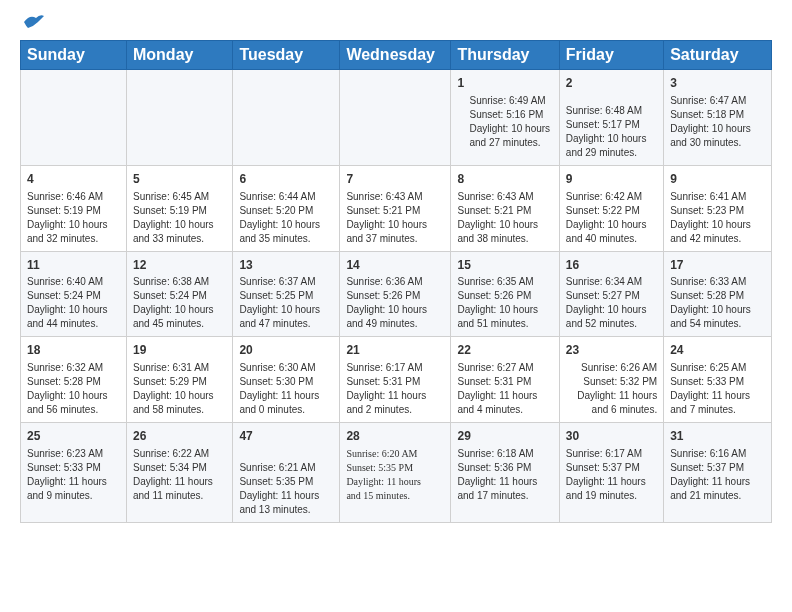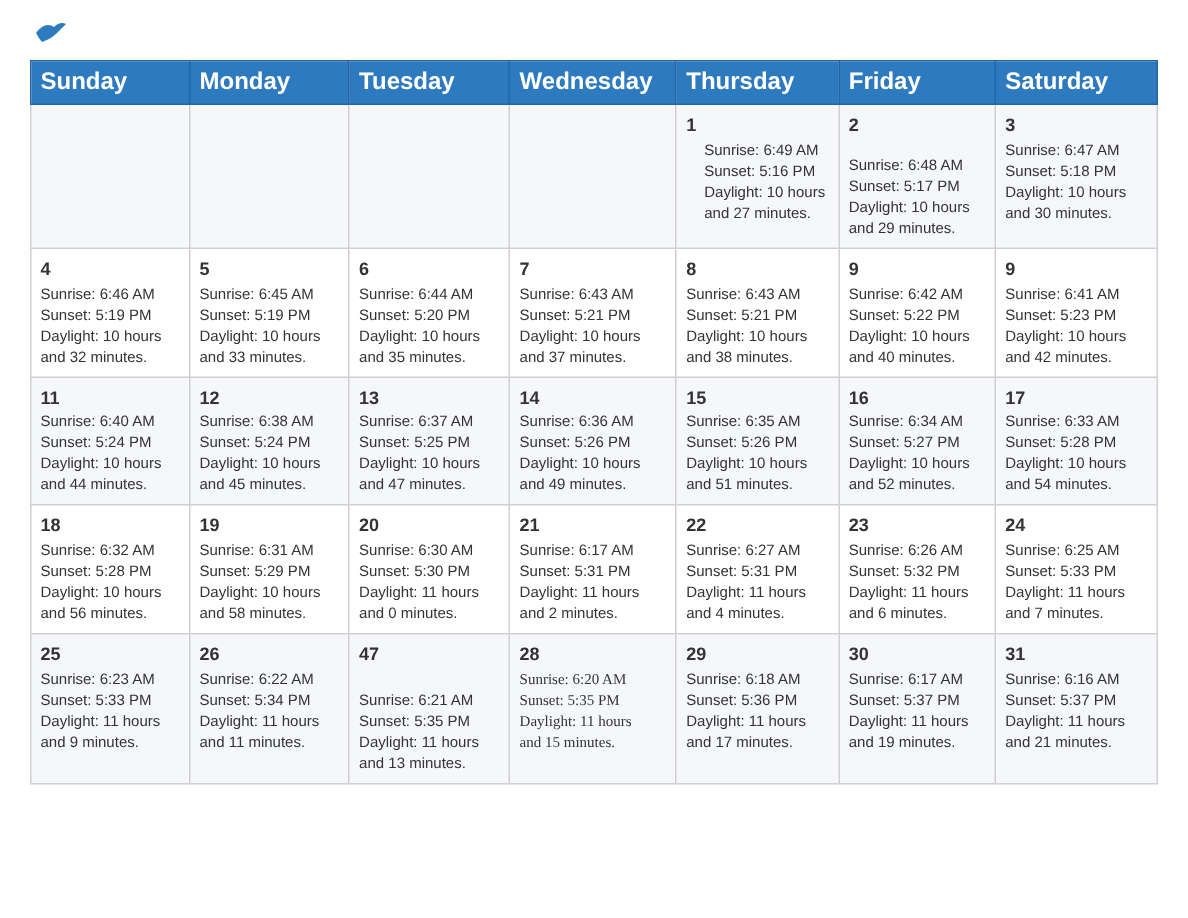--- a/index.html
+++ b/index.html
@@ -286,21 +286,21 @@
         </td>
         <td>
           <span class="day-number">22</span>
           <div class="day-info" style="white-space: pre-line;">Sunrise: 6:27 AM
 Sunset: 5:31 PM
 Daylight: 11 hours
 and 4 minutes.</div>
         </td>
         <td>
           <span class="day-number">23</span>
-          <div class="day-info" style="white-space: pre-line;">Sunrise: 6:26 AM
+          <div class="day-info" style="white-space: pre-line; text-align: right;">Sunrise: 6:26 AM
 Sunset: 5:32 PM
 Daylight: 11 hours
 and 6 minutes.</div>
         </td>
         <td>
           <span class="day-number">24</span>
           <div class="day-info" style="white-space: pre-line;">Sunrise: 6:25 AM
 Sunset: 5:33 PM
 Daylight: 11 hours
 and 7 minutes.</div>

